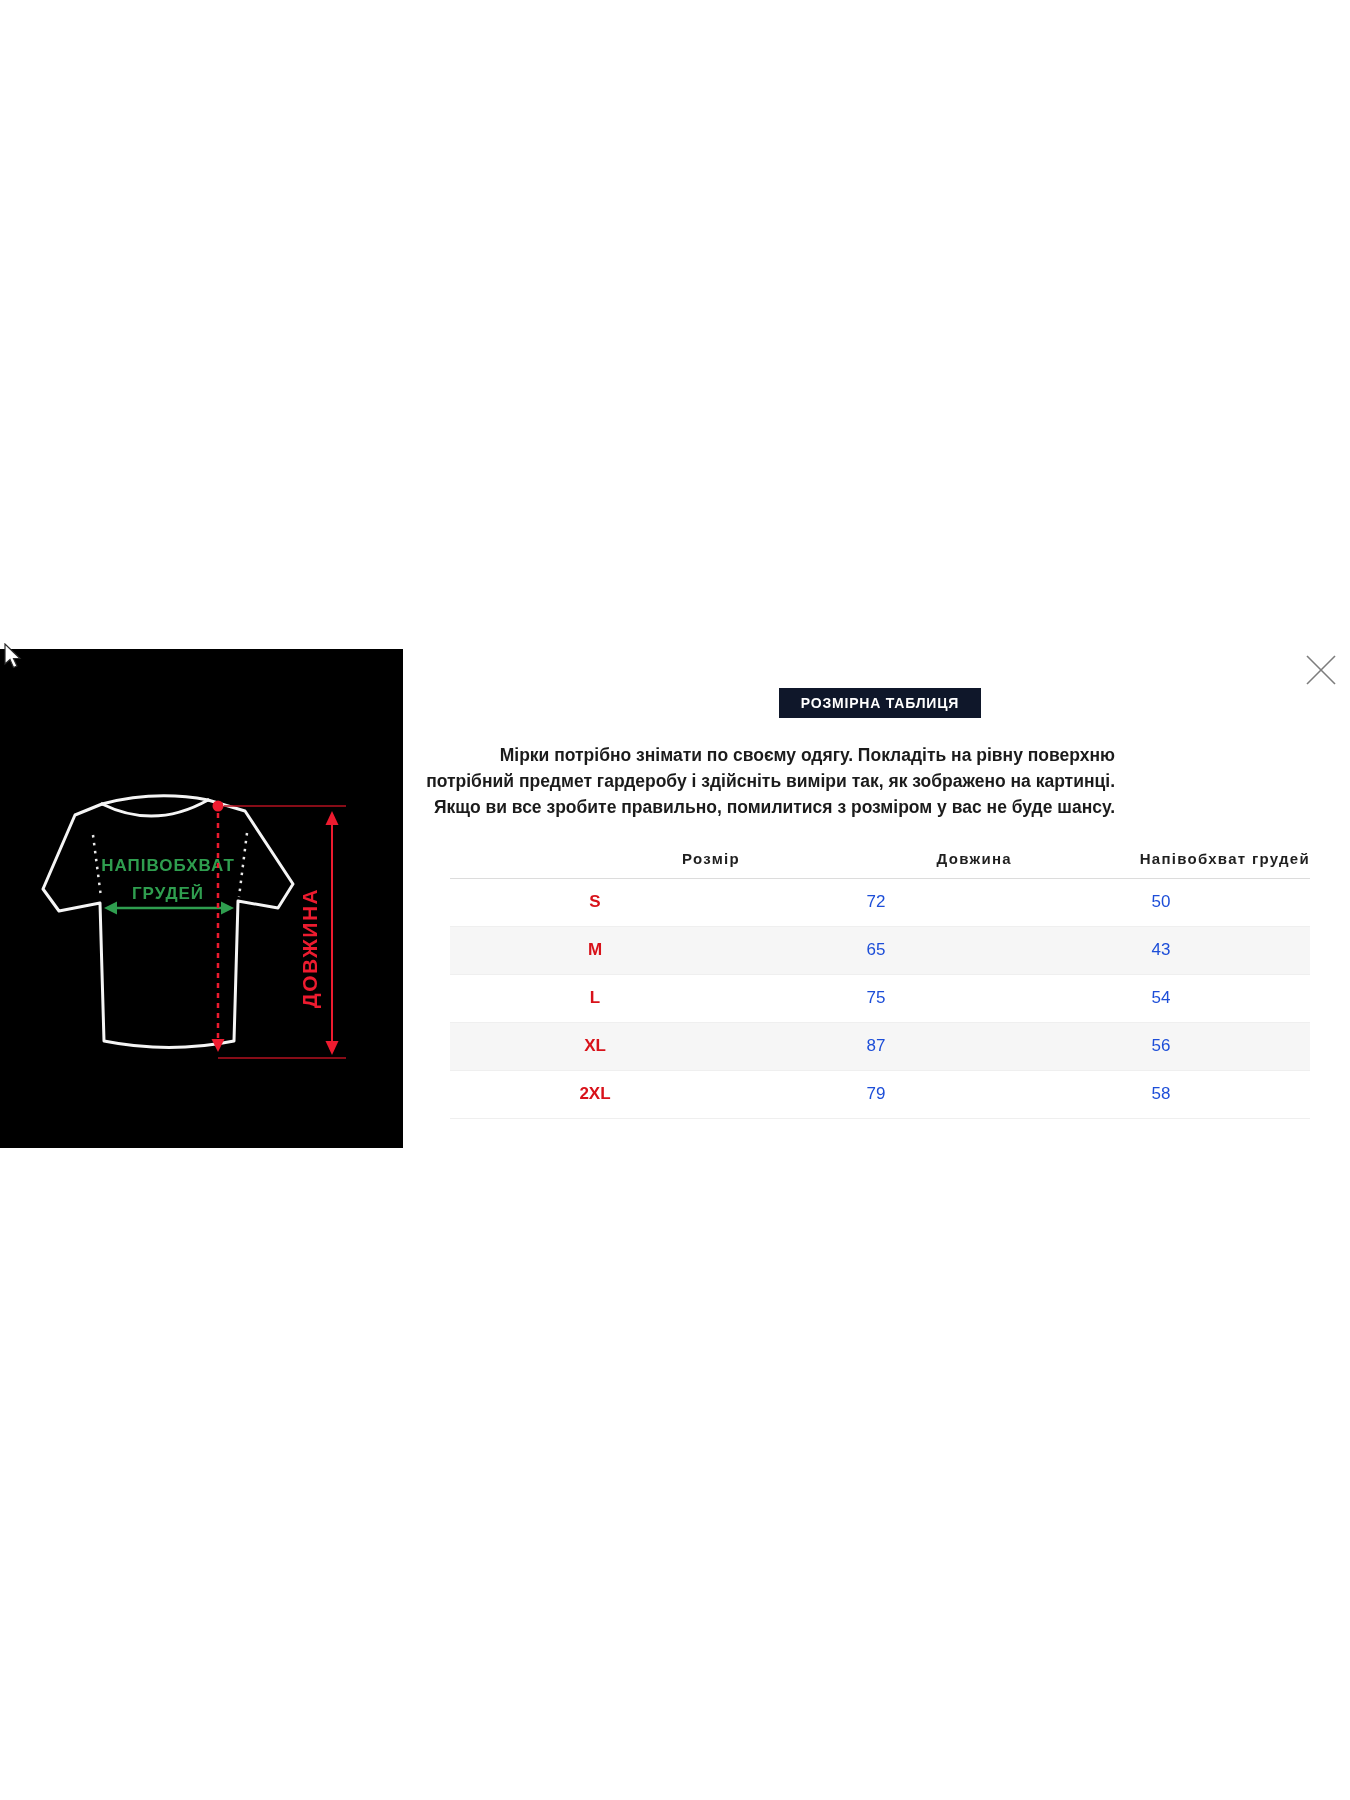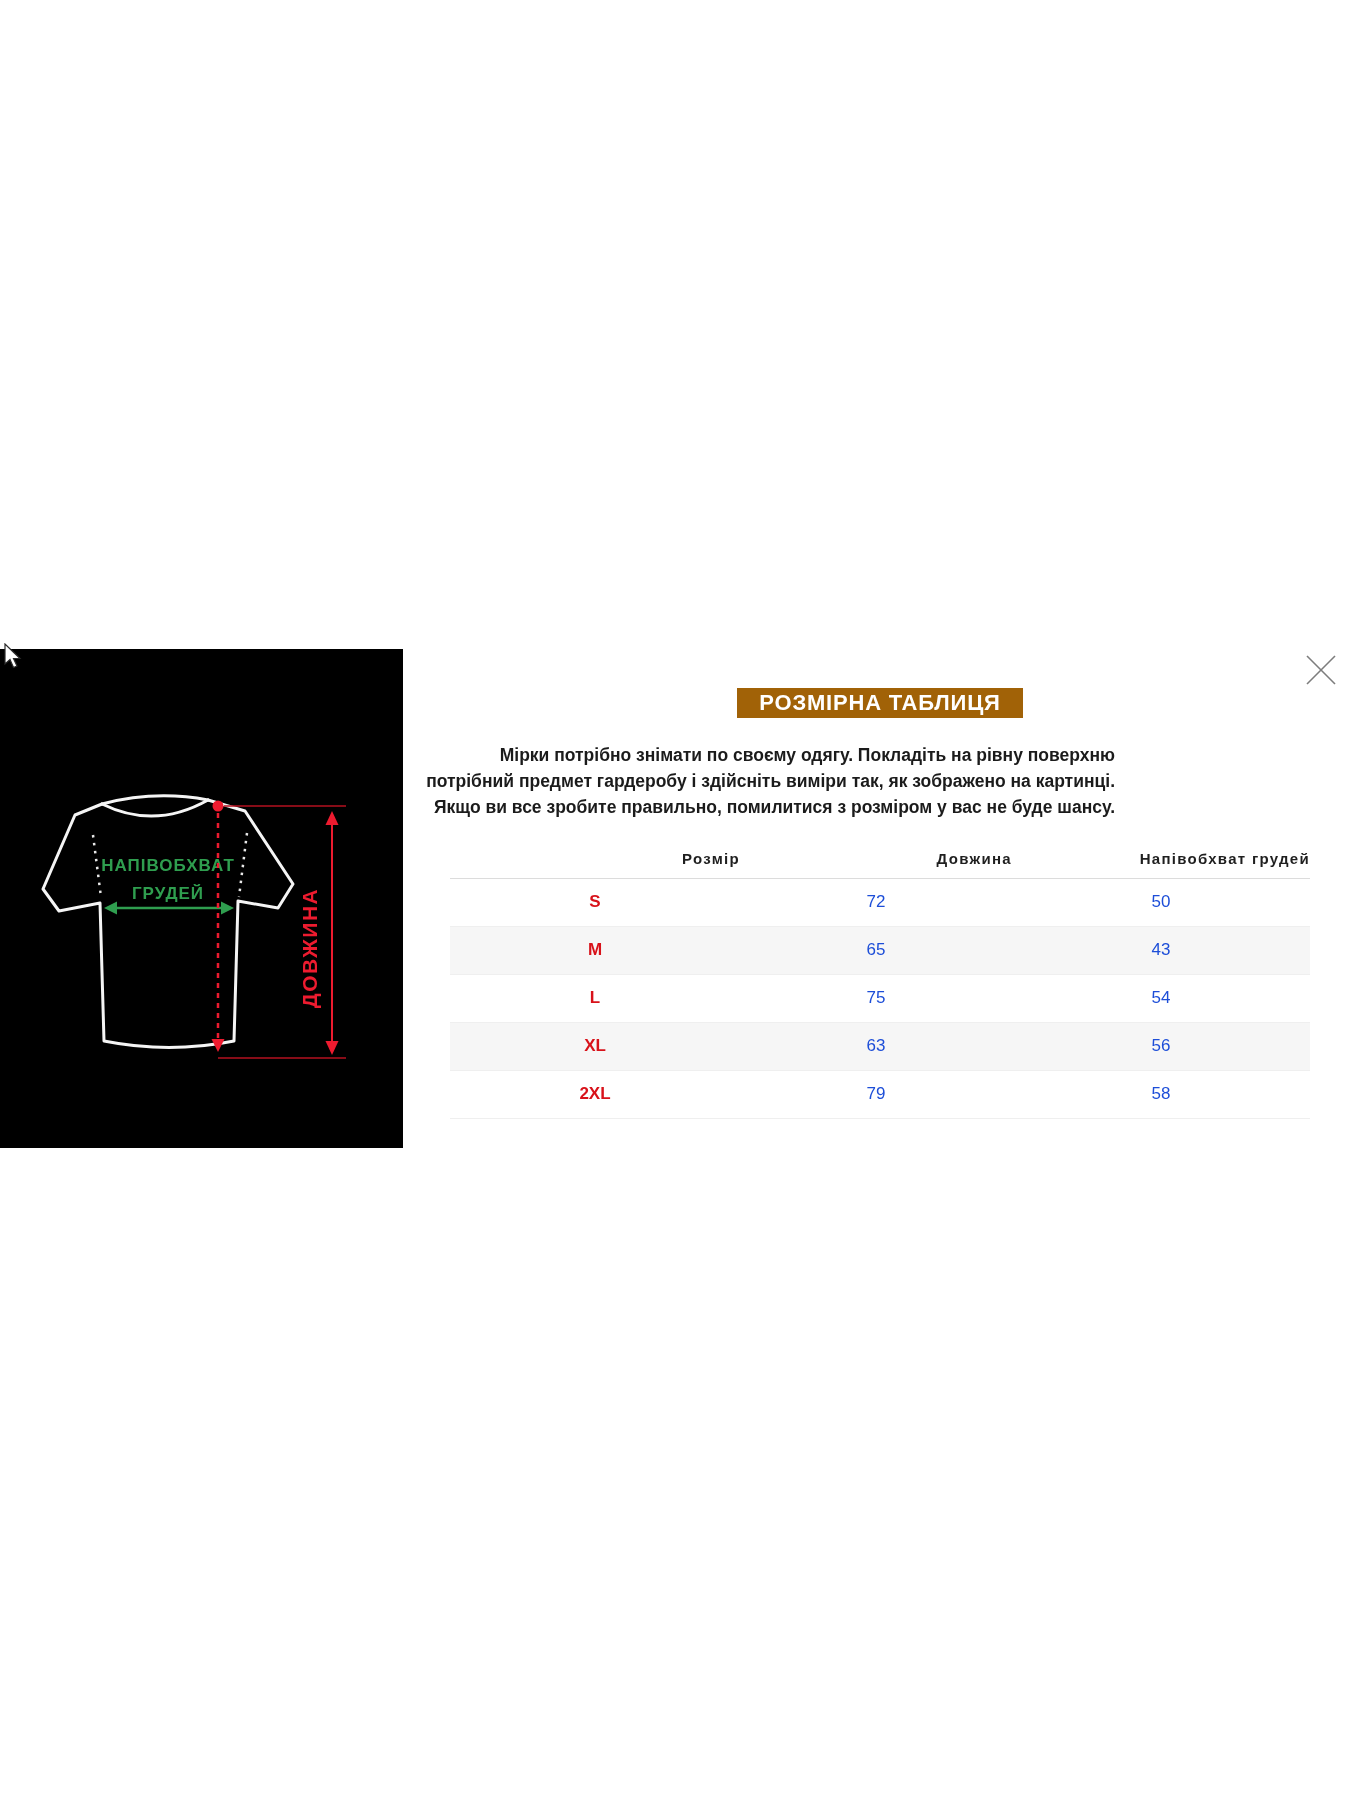--- a/index.html
+++ b/index.html
@@ -15,22 +15,22 @@
   .cursor { position:absolute; left:3px; top:643px; width:20px; height:28px; z-index:6; }
 
   .close-btn {
     position:absolute; left:1304px; top:653px; width:34px; height:34px;
     cursor:pointer; background:transparent; border:none; padding:0;
   }
   .close-btn svg { display:block; width:100%; height:100%; }
 
   .title-wrap { position:absolute; left:450px; top:688px; width:860px; text-align:center; }
   .modal-title {
-    display:inline-block; background:#a16207; color:#ffffff;
-    font-size:22px; font-weight:bold; letter-spacing:0.8px;
+    display:inline-block; background:#0f172a; color:#ffffff;
+    font-size:14px; font-weight:bold; letter-spacing:0.8px;
     padding:7px 22px; line-height:16px;
   }
 
   .modal-desc {
     position:absolute; left:415px; top:742px; width:700px;
     text-align:right; font-size:17.5px; line-height:26px;
     font-weight:bold; color:#1b1b1b;
   }
 
   table.size-table {
@@ -133,21 +133,21 @@
       <td>65</td>
       <td>43</td>
     </tr>
     <tr>
       <td class="size-cell">L</td>
       <td>75</td>
       <td>54</td>
     </tr>
     <tr>
       <td class="size-cell">XL</td>
-      <td>63</td>
+      <td>87</td>
       <td>56</td>
     </tr>
     <tr>
       <td class="size-cell">2XL</td>
       <td>79</td>
       <td>58</td>
     </tr>
   </tbody>
 </table>
 

